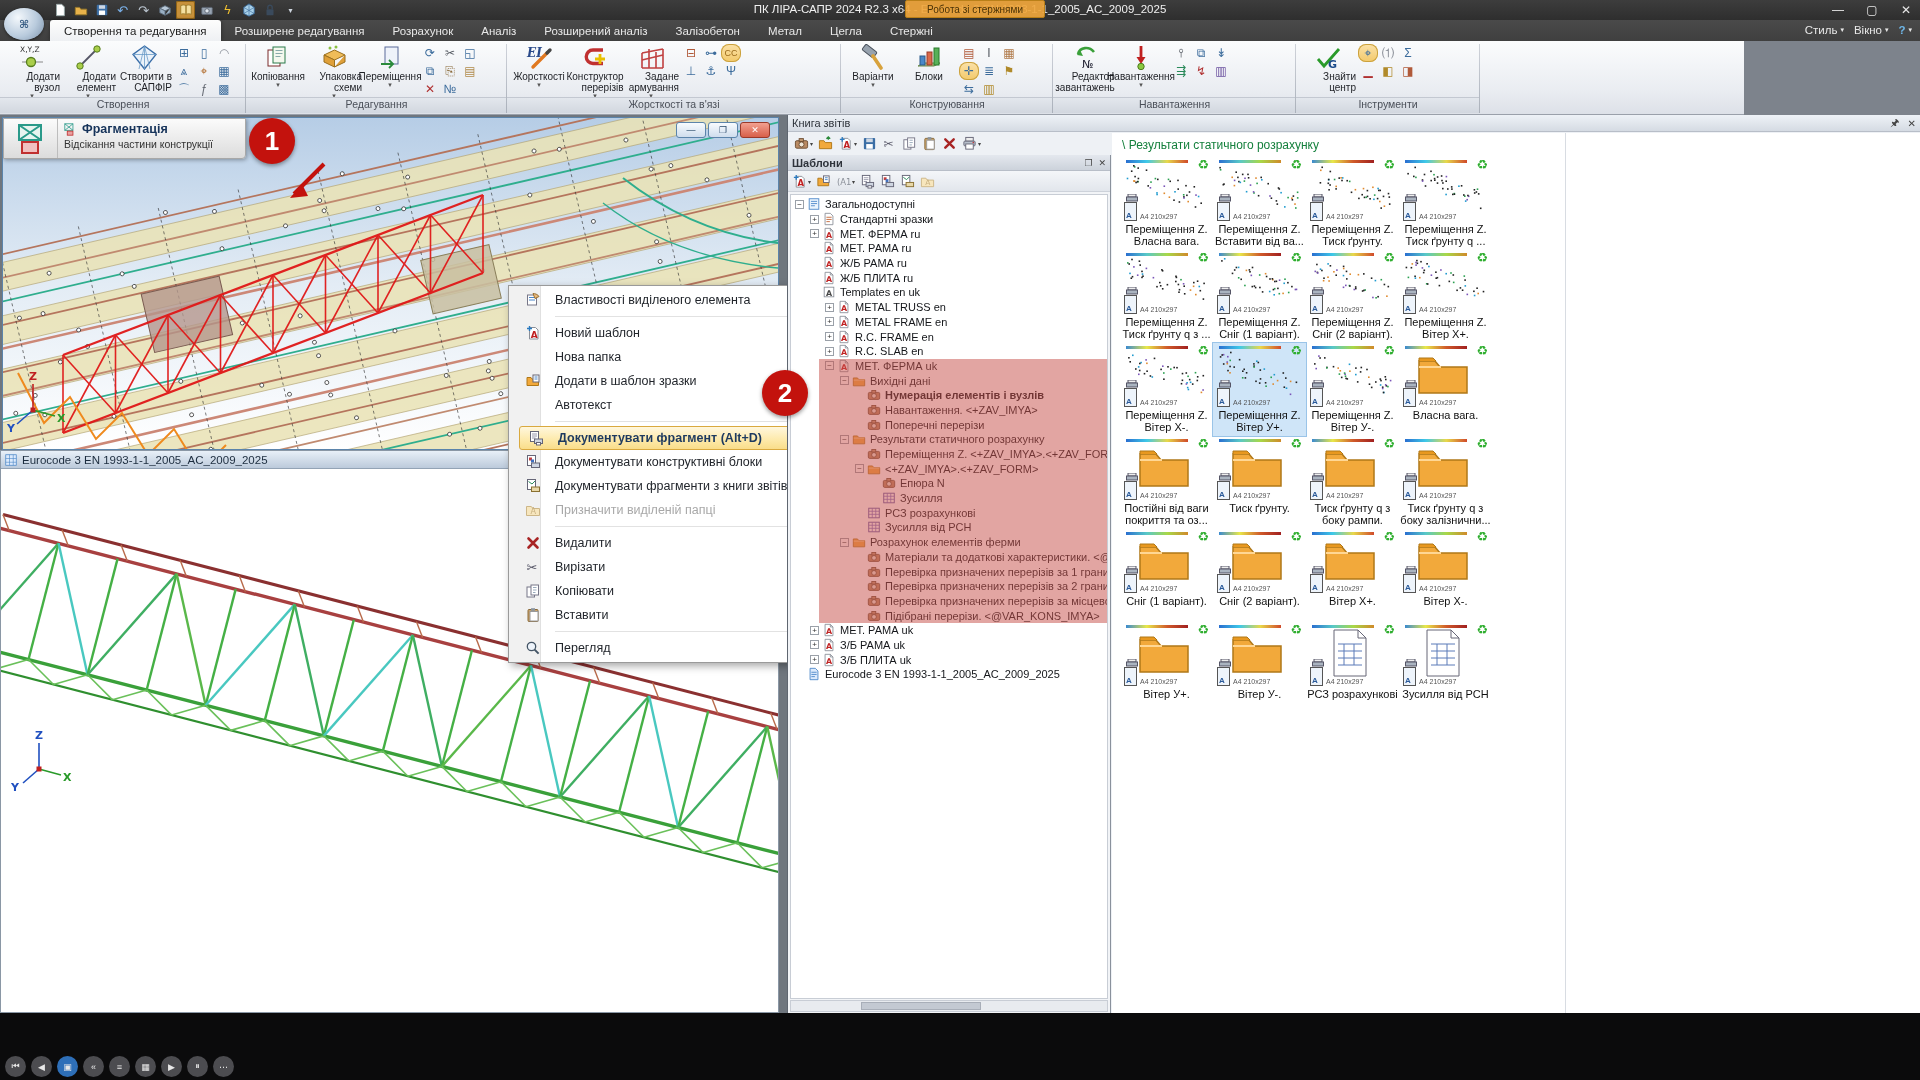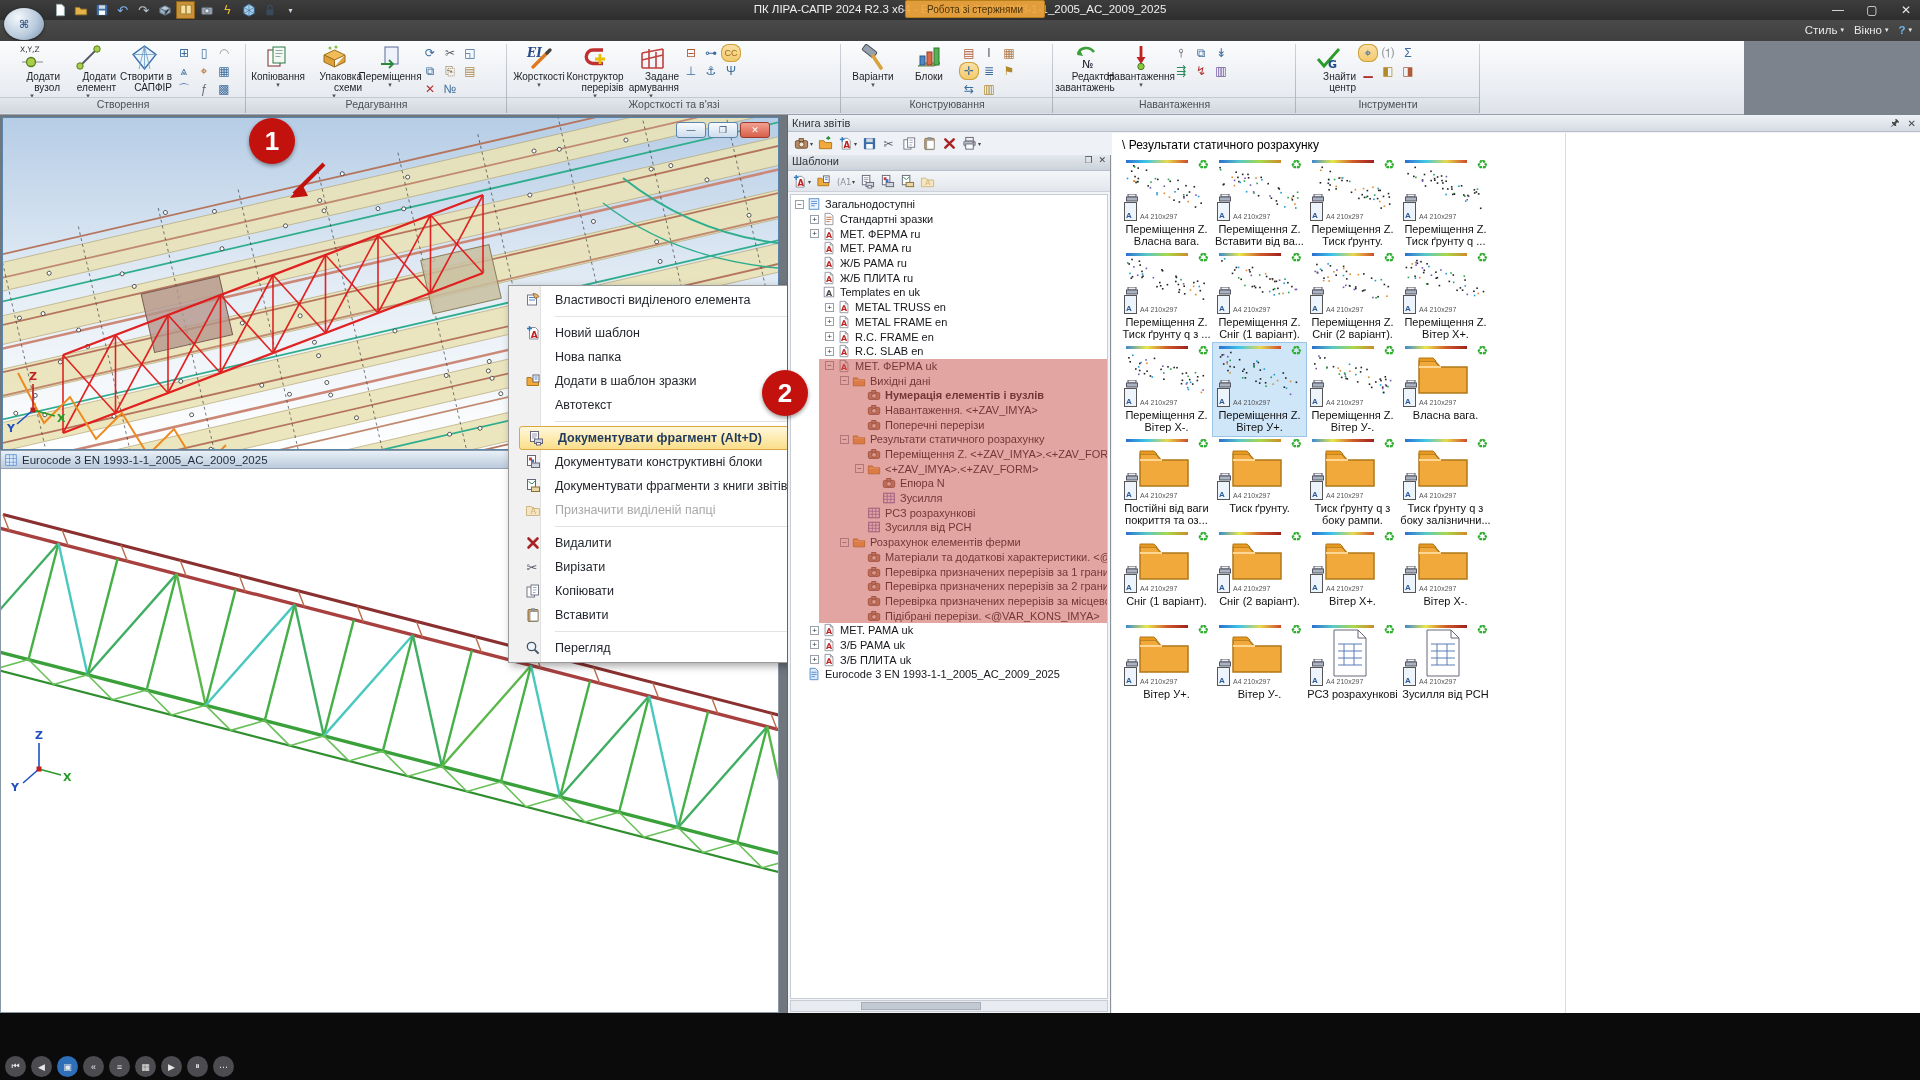--- a/index.html
+++ b/index.html
@@ -105,38 +105,38 @@
     display:flex; align-items:center; font-size:11px; color:#2e333b; padding:0 4px; }
   #rb-header .sp { flex:1; }
   #rb-toolbar { position:absolute; left:2px; top:18px; height:21px; display:flex; align-items:center; gap:1px;
     padding:0 2px; }
   .tbico { height:19px; display:flex; align-items:center; justify-content:center; padding:0 2px; }
   .tbico .ddm { font-size:6px; color:#444; margin-left:1px; }
 
   #templates-pane { position:absolute; left:0; top:40px; width:323px; bottom:0; background:#f2f4f7;
     border-right:1px solid #8a919c; }
   #tpl-header { height:16px; background:linear-gradient(#e4e8ee,#ccd2db); border-bottom:1px solid #b8bec8;
-    display:flex; align-items:flex-start; font-size:11px; color:#2e333b; padding:0 4px; }
+    display:flex; align-items:center; font-size:11px; color:#2e333b; padding:0 4px;font-weight:bold; }
   #tpl-header .sp { flex:1; }
   #tpl-toolbar { height:21px; display:flex; align-items:center; gap:1px; padding:0 2px;
     background:linear-gradient(#f4f6f9,#e2e6ec); border-bottom:1px solid #cdd2da; }
   #tree { position:absolute; left:2px; top:39px; right:2px; bottom:14px; background:#fff;
     border:1px solid #c8cdd5; overflow:hidden; padding-top:2px; }
   .trow { position:relative; height:14.7px; display:flex; align-items:center; font-size:11px; color:#14161a; white-space:nowrap; }
   .trow .exp { width:9px; height:9px; border:1px solid #9aa0a8; background:#fff; flex:none;
     font-size:8px; line-height:7px; text-align:center; color:#333; margin-right:3px; }
   .trow .ticon { width:15px; height:14px; flex:none; margin-right:3px; display:flex; align-items:center; }
   .trow.hl::after { content:""; position:absolute; left:28px; right:-2px; top:0; bottom:0;
     background:rgba(199,82,76,0.52); pointer-events:none; }
   #tree-hscroll { position:absolute; left:2px; bottom:1px; right:2px; height:12px; background:#e8ebef; border:1px solid #c8cdd5; }
   #tree-hscroll .thumb { position:absolute; left:70px; width:120px; top:1px; bottom:1px; background:#c3c9d2; border:1px solid #a8aeb8; }
 
   
   #results-pane { position:absolute; left:324px; top:18px; right:0; bottom:0; background:#fff; }
-  #results-path { position:absolute; left:10px; top:5px; font-size:12px; color:#000000; }
+  #results-path { position:absolute; left:10px; top:5px; font-size:12px; color:#15803d; }
   #results-grid { position:absolute; left:8px; top:24px; width:380px; bottom:4px;
     display:grid; grid-template-columns:repeat(4,93px); grid-auto-rows:93px; }
   .gitem { position:relative; width:93px; height:93px; padding-top:2px; }
   .gitem.selected { background:#cfe5f8; outline:1px solid #9ac4e8; }
   .gitem .thumb { position:relative; height:64px; }
   .gitem .cap { font-size:11px; line-height:12px; text-align:center; color:#111; }
   .scalebar { position:absolute; left:6px; top:1px; width:62px; height:3px; }
   .recycle { position:absolute; right:4px; top:-2px; color:#2fae2f; font-size:13px; font-weight:bold; }
   .a4chip { position:absolute; left:4px; bottom:2px; width:46px; height:24px; }
   .a4chip .pg { position:absolute; left:0; bottom:0; width:13px; height:19px; background:#eef4fb;
@@ -232,20 +232,31 @@
     <div id="win-controls">
       <span class="wctl">—</span>
       <span class="wctl">▢</span>
       <span class="wctl">✕</span>
     </div>
   </div>
 
   <div id="tabstrip">
     <div id="lira-ball">⌘</div>
     <div style="width:50px"></div>
+    <div id="tabs-container" style="display:flex;align-items:flex-end;">
+        <div class="tab active">Створення та редагування</div>
+        <div class="tab">Розширене редагування</div>
+        <div class="tab">Розрахунок</div>
+        <div class="tab">Аналіз</div>
+        <div class="tab">Розширений аналіз</div>
+        <div class="tab">Залізобетон</div>
+        <div class="tab">Метал</div>
+        <div class="tab">Цегла</div>
+        <div class="tab">Стержні</div>
+      </div>
   </div>
   <div id="tabs-right">
       <div class="mi">
         <span>Стиль</span>
         <span style="font-size:7px;">▾</span>
       </div>
       <div class="mi">
         <span>Вікно</span>
         <span style="font-size:7px;">▾</span>
       </div>
@@ -718,20 +729,40 @@
           <g transform="translate(30,292)" font-family="DejaVu Sans" font-size="11" font-weight="bold">
             <line x1="0" y1="0" x2="0" y2="-26" stroke="#c02020" stroke-width="1.6"></line>
             <text x="-4" y="-30" fill="#c02020">Z</text>
             <line x1="0" y1="0" x2="-16" y2="14" stroke="#2050c0" stroke-width="1.6"></line>
             <text x="-26" y="22" fill="#2050c0">Y</text>
             <line x1="0" y1="0" x2="22" y2="6" stroke="#2a9a2a" stroke-width="1.6"></line>
             <text x="24" y="12" fill="#2a9a2a">X</text>
             <rect x="-2.5" y="-2.5" width="5" height="5" fill="#c02020"></rect>
           </g>
         </svg>
+      <div id="frag-card">
+        <div class="bigic">
+          <svg width="34" height="34" viewBox="0 0 34 34">
+            <rect x="5" y="3" width="22" height="15" fill="#e8f4f0" stroke="#2a9a8a" stroke-width="2"></rect>
+            <path d="M5 3 27 18 M27 3 5 18" stroke="#2a9a8a" stroke-width="2"></path>
+            <rect x="8" y="20" width="16" height="11" fill="#f0c0c0" stroke="#c03030" stroke-width="2"></rect>
+          </svg>
+        </div>
+        <div class="txt">
+          <div id="frag-title-row">
+            <svg width="13" height="13" viewBox="0 0 16 16">
+              <rect x="1" y="1" width="10" height="8" fill="none" stroke="#2a9a8a"></rect>
+              <path d="M1 1 11 9 M11 1 1 9" stroke="#2a9a8a"></path>
+              <rect x="4" y="10" width="7" height="5" fill="#e8a0a0" stroke="#c03030"></rect>
+            </svg>
+            <span>Фрагментація</span>
+          </div>
+          <div id="frag-sub">Відсікання частини конструкції</div>
+        </div>
+      </div>
       <div class="winctl-row">
         <div class="wbtn">—</div>
         <div class="wbtn">❐</div>
         <div class="wbtn close">✕</div>
       </div>
     </div>
 
     <div class="rbadge" style="left:249px; top:3px;">1</div>
     <svg class="annot" style="left:280px;top:45px;" width="50" height="46">
       <path d="M44 4 L14 34" stroke="#c3120d" stroke-width="4" fill="none"></path>

